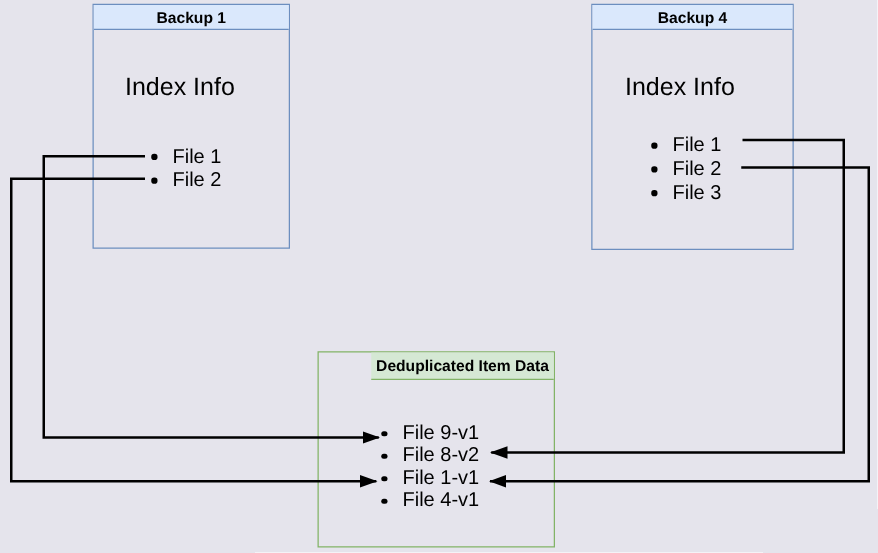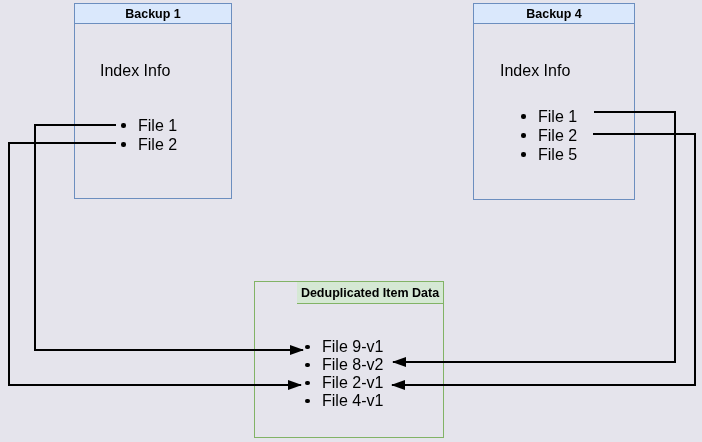--- a/index.html
+++ b/index.html
@@ -22,21 +22,21 @@
   .box-header{
     display:flex;align-items:center;justify-content:center;
     font-weight:bold;font-size:12.5px;
     border-bottom:1px solid;
     box-sizing:border-box;
   }
   .blue .box-header{height:20px;background:var(--blue_fill,#dae8fc);border-color:var(--blue_border,#6c8ebf);}
   .green .box-header{height:22px;background:var(--green_fill,#d5e8d4);border-color:var(--green_border,#82b366);}
   .free-label{
     position:absolute;
-    font-size:16px;line-height:17px;white-space:nowrap;
+    font-size:20px;line-height:17px;white-space:nowrap;
   }
   ul.item-list{
     position:absolute;margin:0;padding:0;list-style:none;
     font-size:16px;white-space:nowrap;
   }
   .item-list li{position:relative;padding-left:38px;}
   .rows-19 li{line-height:19px;}
   .rows-18 li{line-height:18px;}
   .item-list .bullet{
     position:absolute;left:21px;top:50%;
@@ -59,30 +59,30 @@
       <li><span class="bullet"></span><span>File 2</span></li>
     </ul>
 
   <div class="box blue" style="left:473px;top:3px;width:162px;height:197px;">
     <div class="box-header">Backup 4</div>
   </div>
   <div class="free-label" style="left:500px;top:62px;">Index Info</div>
   <ul class="item-list rows-19" style="left:500px;top:107px;">
       <li><span class="bullet"></span><span>File 1</span></li>
       <li><span class="bullet"></span><span>File 2</span></li>
-      <li><span class="bullet"></span><span>File 5</span></li>
+      <li><span class="bullet"></span><span>File 3</span></li>
     </ul>
 
   <div class="box green" style="left:254px;top:281px;width:190px;height:157px;padding-left:42px;">
     <div class="box-header">Deduplicated Item Data</div>
   </div>
   <ul class="item-list rows-18" style="left:284px;top:338px;">
       <li><span class="bullet"></span><span>File 9-v1</span></li>
       <li><span class="bullet"></span><span>File 8-v2</span></li>
-      <li><span class="bullet"></span><span>File 2-v1</span></li>
+      <li><span class="bullet"></span><span>File 1-v1</span></li>
       <li><span class="bullet"></span><span>File 4-v1</span></li>
     </ul>
 
   <svg class="arrow-layer" width="702" height="442" viewBox="0 0 702 442">
     <defs>
       <marker id="arrowhead" markerUnits="userSpaceOnUse" markerWidth="14" markerHeight="10" refX="13" refY="5" orient="auto">
         <path d="M0,0 L14,5 L0,10 Z" fill="#000"></path>
       </marker>
     </defs>
     <g id="arrow-group" fill="none" stroke="#000" stroke-width="2">

